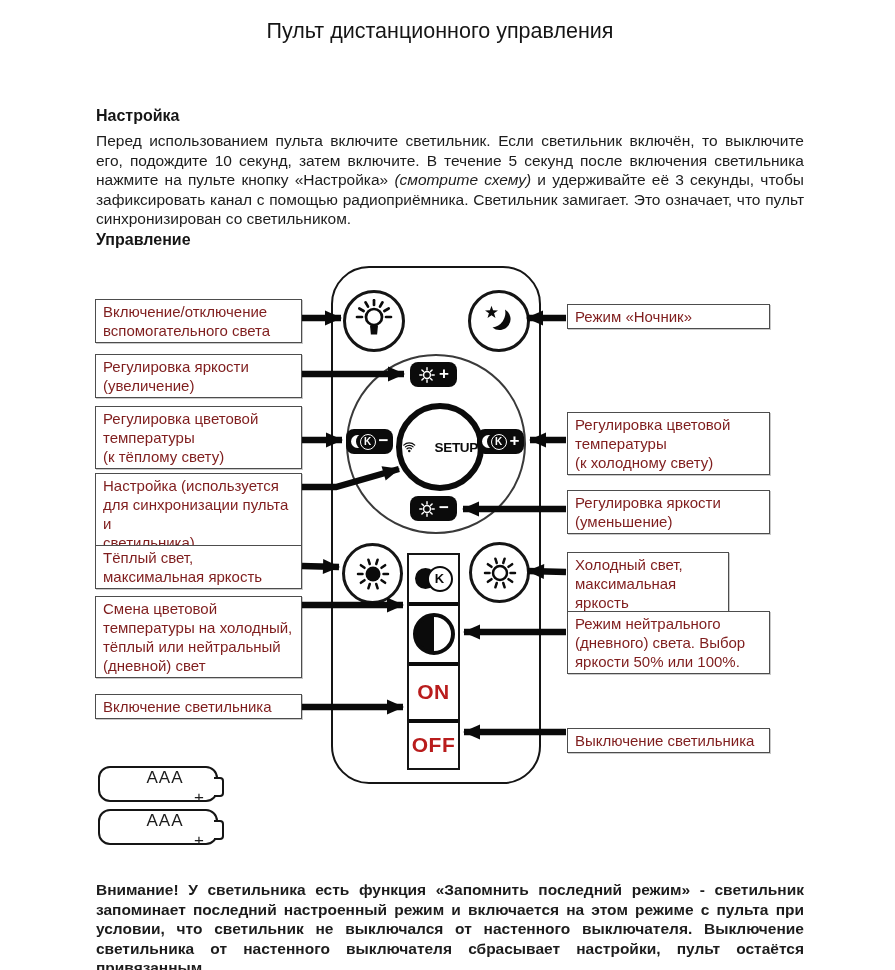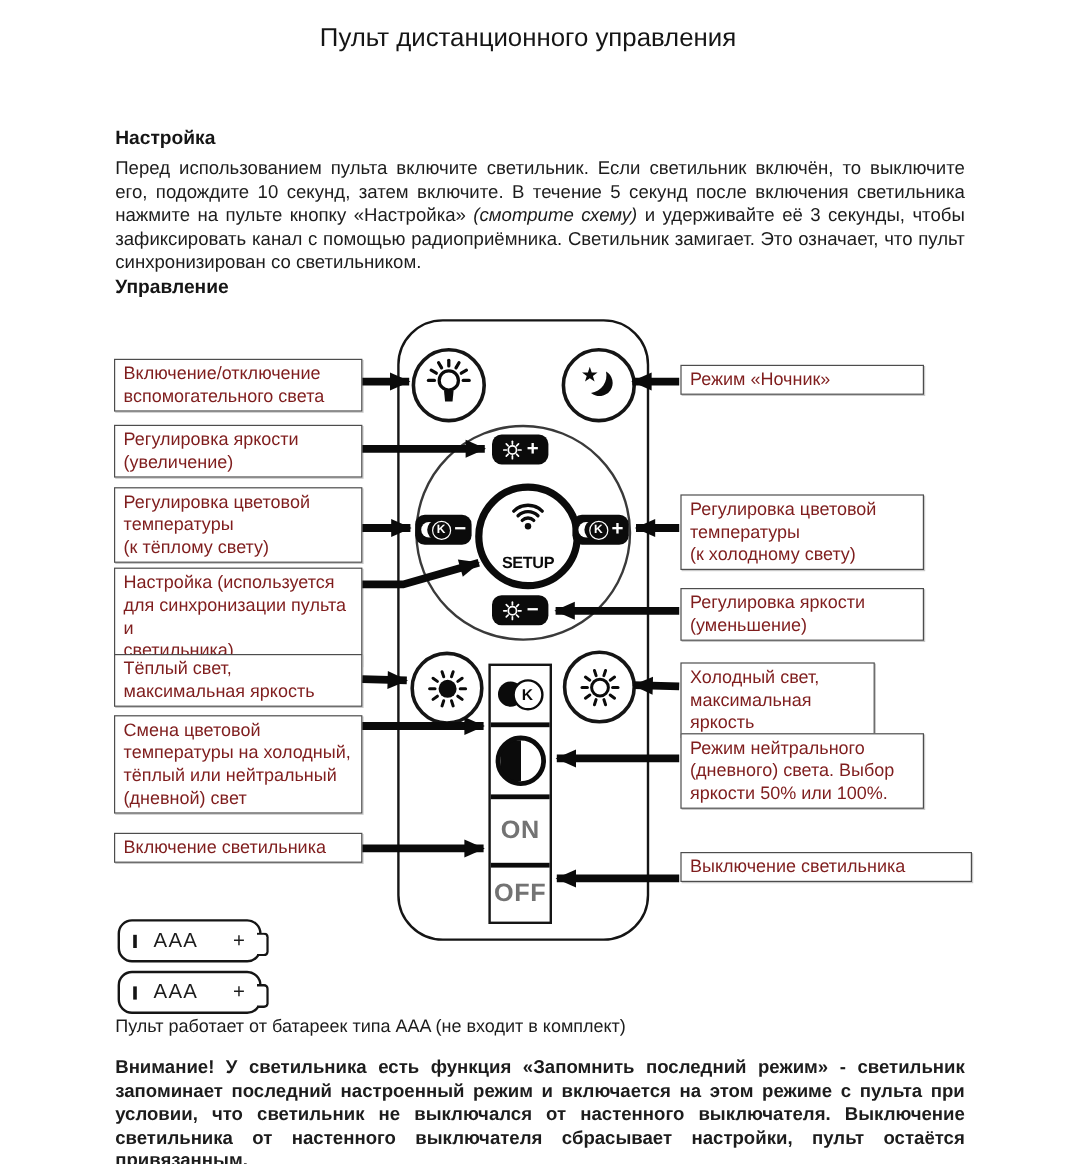--- a/index.html
+++ b/index.html
@@ -21,40 +21,40 @@
   .big-circle{left:346px;top:354px;width:176px;height:176px;border:2px solid #3a3a3a;border-radius:50%;background:#fff;}
   .pill{background:#0b0b0b;border-radius:8px;display:flex;align-items:center;justify-content:center;gap:3px;color:#fff;}
   .pill .sign{font-size:17px;font-weight:bold;line-height:1;transform:translateY(-1px);}
   .crescent{position:relative;width:13px;height:13px;flex:0 0 auto;}
   .crescent::before{content:"";position:absolute;left:0;top:0;width:13px;height:13px;background:#fff;border-radius:50%;}
   .crescent::after{content:"";position:absolute;left:5px;top:-1px;width:13px;height:15px;background:#0b0b0b;border-radius:50%;}
   .ringK{position:relative;width:14px;height:14px;border:1.6px solid #fff;border-radius:50%;background:#0b0b0b;
          color:#fff;font-size:10px;font-weight:bold;display:flex;align-items:center;justify-content:center;
          margin-left:-7px;flex:0 0 auto;}
   .setup-btn{left:396px;top:403px;width:76px;height:76px;border:6px solid #0b0b0b;border-radius:50%;background:#fff;
-             display:flex;flex-direction:column;align-items:center;justify-content:center;gap:18px;}
+             display:flex;flex-direction:row;align-items:center;justify-content:center;gap:18px;}
   .setup-txt{font-size:13.5px;font-weight:bold;letter-spacing:-0.3px;margin-top:1px;color:#0b0b0b;}
   
   .strip{left:407px;top:553px;width:53px;height:217px;border:2px solid #151515;background:#fff;
          display:flex;flex-direction:column;box-sizing:border-box;}
   .cell{display:flex;align-items:center;justify-content:center;}
   .cell + .cell{border-top:4px solid #0b0b0b;}
   .cell-k{height:50px;}
   .cell-half{height:59px;}
   .cell-on{height:56px;}
   .cell-off{height:48px;}
-  .onoff{font-size:21px;font-weight:bold;color:#737373;letter-spacing:0.5px;}
+  .onoff{font-size:21px;font-weight:bold;color:#b91c1c;letter-spacing:0.5px;}
   .tgl-black{width:21px;height:21px;background:#0b0b0b;border-radius:50%;}
   .tgl-ringK{width:22px;height:22px;border:2.5px solid #0b0b0b;border-radius:50%;background:#fff;margin-left:-9px;
              display:flex;align-items:center;justify-content:center;font-size:13px;font-weight:bold;color:#0b0b0b;}
   .half-icon{width:34px;height:34px;border:4px solid #0b0b0b;border-radius:50%;
              background:linear-gradient(to right,#0b0b0b 0 50%,#fff 50% 100%);}
   
   .battery{width:120px;height:36px;border:2.5px solid #151515;border-radius:12px;background:#fff;
-           display:flex;align-items:center;box-sizing:border-box;}
+           display:flex;align-items:center;box-sizing:border-box;flex-direction:column;}
   .battery .term{width:3px;height:11px;background:#151515;margin-left:11px;}
   .battery .aaa{font-size:17px;color:#1c1c1c;margin-left:14px;letter-spacing:1px;}
   .battery .plus{font-size:17px;color:#1c1c1c;margin-left:auto;margin-right:12px;}
   .battery .nub{position:absolute;right:-8px;top:9px;width:8px;height:16px;border:2.5px solid #151515;
                 border-left:none;border-radius:0 4px 4px 0;background:#fff;}
   .caption{font-size:15px;color:#1c1c1c;}
   svg.icon{display:block;}
   .arrows{left:0;top:0;pointer-events:none;}
 </style>
 </head>
@@ -149,21 +149,21 @@
   <div class="abs lbl" style="left:567px;top:412px;width:203px">Регулировка цветовой
 температуры
 (к холодному свету)</div>
   <div class="abs lbl" style="left:567px;top:490px;width:203px">Регулировка яркости
 (уменьшение)</div>
   <div class="abs lbl" style="left:567px;top:552px;width:162px">Холодный свет,
 максимальная яркость</div>
   <div class="abs lbl" style="left:567px;top:611px;width:203px">Режим нейтрального
 (дневного) света. Выбор
 яркости 50% или 100%.</div>
-  <div class="abs lbl" style="left:567px;top:710px;width:243px">Выключение светильника</div>
+  <div class="abs lbl" style="left:567px;top:728px;width:203px">Выключение светильника</div>
 
   <div class="abs remote-body"></div>
   <div class="abs big-circle"></div>
 
   <div class="abs round-btn" style="left:343px;top:290px;width:56px;height:56px;">
     <svg class="icon" width="44" height="44">
         <use href="#sym-bulb"></use>
       </svg>
   </div>
   <div class="abs round-btn" style="left:468px;top:290px;width:56px;height:56px;">
@@ -258,17 +258,16 @@
     <span class="aaa">AAA</span>
     <span class="plus">+</span>
     <span class="nub"></span>
   </div>
   <div class="abs battery" style="left:98px;top:809px;">
     <span class="term"></span>
     <span class="aaa">AAA</span>
     <span class="plus">+</span>
     <span class="nub"></span>
   </div>
-  <div class="abs caption" style="left:96px;top:847px;">Пульт работает от батареек типа AAA (не входит в комплект)</div>
 
   <div class="abs para warn" style="left:96px;top:880px;">Внимание! У светильника есть функция «Запомнить последний режим» - светильник запоминает последний настроенный режим и включается на этом режиме с пульта при условии, что светильник не выключался от настенного выключателя. Выключение светильника от настенного выключателя сбрасывает настройки, пульт остаётся привязанным.</div>
 
 </div>
 
 </body></html>

